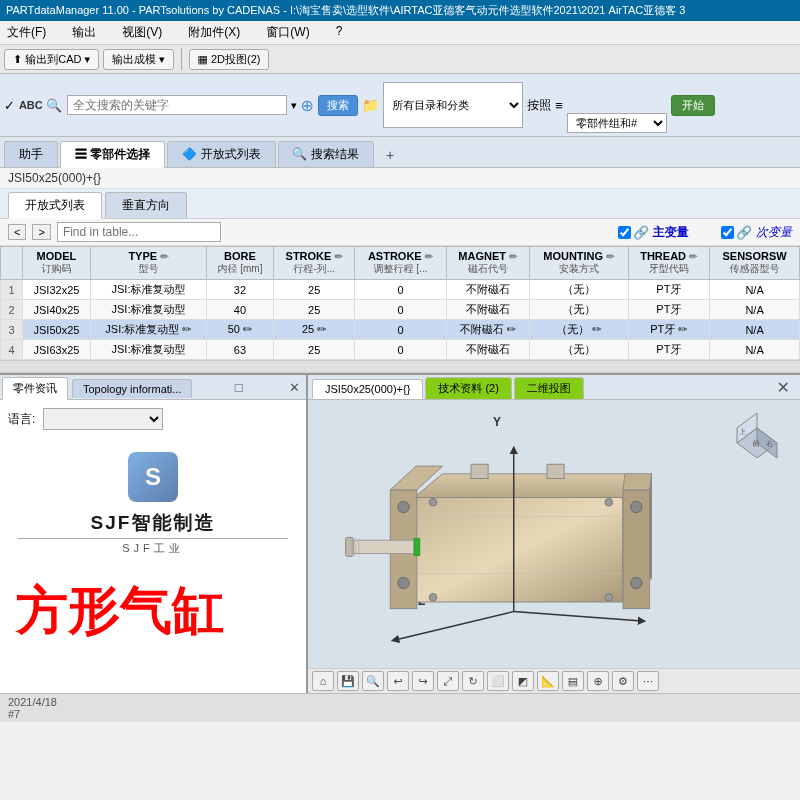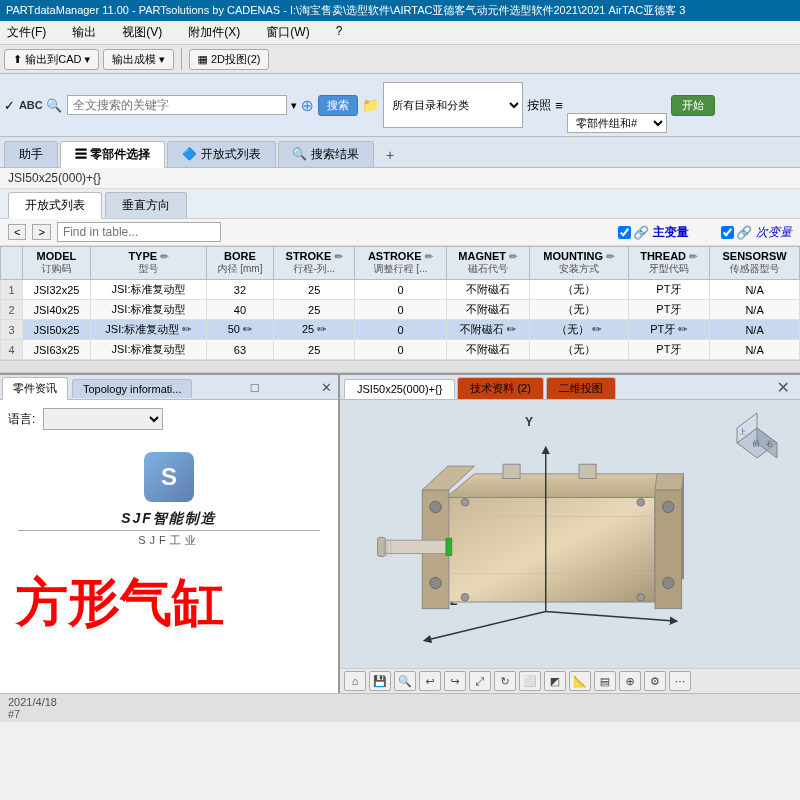--- a/index.html
+++ b/index.html
@@ -236,21 +236,21 @@
 
     
     .bottom-pane {
       display: flex;
       height: 320px;
       border-top: 2px solid #999;
     }
 
     
     .left-panel {
-      width: 340px;
+      width: 308px;
       border-right: 2px solid #999;
       background: white;
       display: flex;
       flex-direction: column;
     }
     .panel-tab-bar {
       display: flex;
       background: #dde5f0;
       border-bottom: 1px solid #bbb;
       align-items: center;
@@ -278,21 +278,21 @@
       flex: 1;
     }
     .lang-row { display: flex; align-items: center; gap: 8px; margin-bottom: 12px; font-size: 12px; }
     .lang-select { border: 1px solid #aaa; padding: 2px 4px; font-size: 12px; width: 120px; }
 
     
     .logo-area {
       text-align: center;
       padding: 10px;
     }
-    .logo-main { font-size: 14px; font-weight: bold; color: #1a1a1a; letter-spacing: 2px; font-style: italic; }
+    .logo-main { font-size: 19px; font-weight: bold; color: #1a1a1a; letter-spacing: 2px; }
     .logo-sub { font-size: 11px; color: #555; letter-spacing: 4px; border-top: 1px solid #aaa; padding-top: 2px; margin-top: 2px; }
     .logo-icon {
       width: 50px; height: 50px;
       background: linear-gradient(135deg, #4a90d9, #1a4a8a);
       border-radius: 8px;
       display: flex; align-items: center; justify-content: center;
       color: white; font-size: 24px; font-weight: bold;
       margin: 0 auto 8px;
       opacity: 0.7;
     }
@@ -312,21 +312,21 @@
       align-items: center;
       padding: 0 4px;
     }
     .right-panel-tab {
       padding: 3px 12px;
       font-size: 11px;
       cursor: pointer;
       border: 1px solid #bbb;
       border-bottom: none;
       border-radius: 3px 3px 0 0;
-      background: #c2410c;
+      background: #84cc16;
       margin: 2px 2px 0 0;
     }
     .right-panel-tab.active { background: white; border-bottom: 1px solid white; margin-bottom: -1px; }
     .right-panel-close { margin-left: auto; font-size: 16px; cursor: pointer; color: #555; padding: 0 6px; }
 
     
     .viewer-area {
       flex: 1;
       background: #d8e0e8;
       position: relative;

